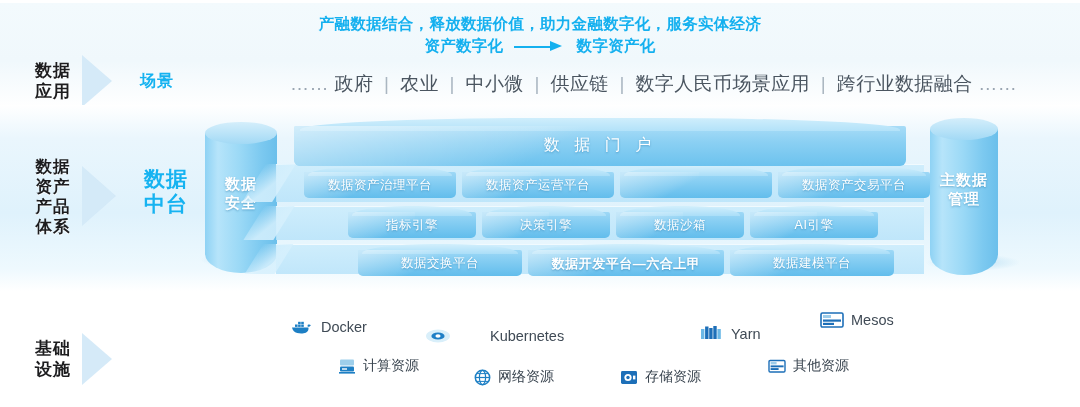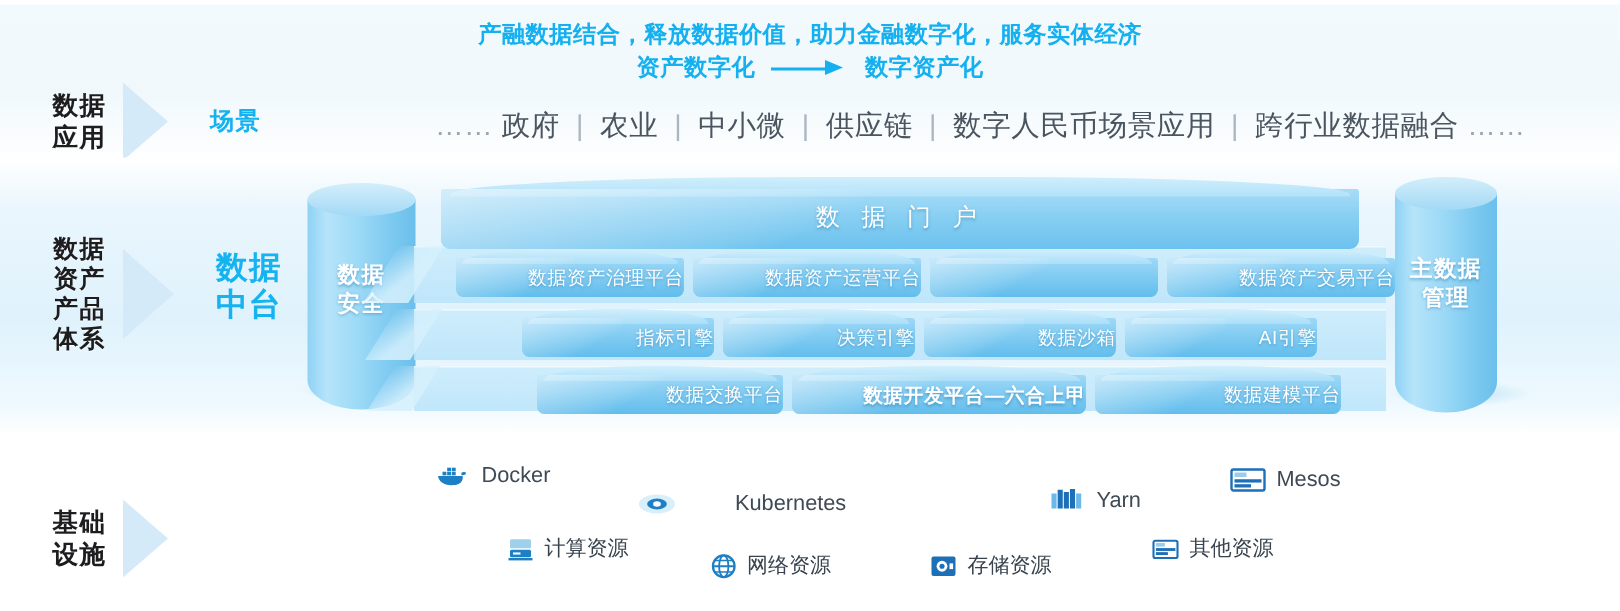--- a/index.html
+++ b/index.html
@@ -180,21 +180,21 @@
     position:absolute;left:4px;top:0;width:calc(100% - 8px);height:10px;
     background:linear-gradient(180deg,#d2effc 0%,#aadef8 100%);
     border-radius:45% 45% 0 0 / 95% 95% 0 0;
   }
   .pill .sheen{
     position:absolute;left:0;top:6px;width:52%;height:26px;
     background:linear-gradient(150deg,rgba(255,255,255,.45) 0%,rgba(255,255,255,.10) 60%,rgba(255,255,255,0) 72%);
     border-radius:2px 0 0 5px;
   }
   .pill .txt{
-    position:absolute;left:0;top:11px;width:100%;text-align:right;
+    position:absolute;left:0;top:11px;width:100%;text-align:center;
     color:#ffffff;font-size:12.5px;letter-spacing:.5px;white-space:nowrap;
     text-shadow:0 1px 2px rgba(40,120,170,.55);
   }
   .pill.strong .txt{font-weight:bold;font-size:13px;}
 
   
   .floor{
     position:absolute;left:0;top:291px;width:1080px;height:112px;
     overflow:hidden;
   }
@@ -392,21 +392,21 @@
   </div>
 
   <div class="rail rail-infra">
     <div class="rail-txt">
       <div>基础</div>
       <div>设施</div>
     </div>
     <div class="rail-arrow sm"></div>
   </div>
 
-  <div class="infra-item" style="left:290px;top:308px;text-align:center;">
+  <div class="infra-item" style="left:290px;top:318px;text-align:center;">
     <span>
       <svg width="24" height="18" viewBox="0 0 24 18">
         <g fill="#1d7fc4">
           <rect x="5" y="6.5" width="2.6" height="2.4"></rect>
             <rect x="8.1" y="6.5" width="2.6" height="2.4"></rect>
           <rect x="11.2" y="6.5" width="2.6" height="2.4"></rect>
             <rect x="8.1" y="3.8" width="2.6" height="2.3"></rect>
           <rect x="11.2" y="3.8" width="2.6" height="2.3"></rect>
           <path d="M2 9.4h16.4c.5 1.9-.4 4.3-2.6 5.3-2.2 1-6.1 1-8.6.3C4.3 14.1 2.4 12 2 9.4z"></path>
           <path d="M17.6 7.1c1.2-.8 2.6-.5 3.2.2-.4.9-1.3 1.5-2.3 1.5-.4 0-.7-.1-.9-.2z"></path>

